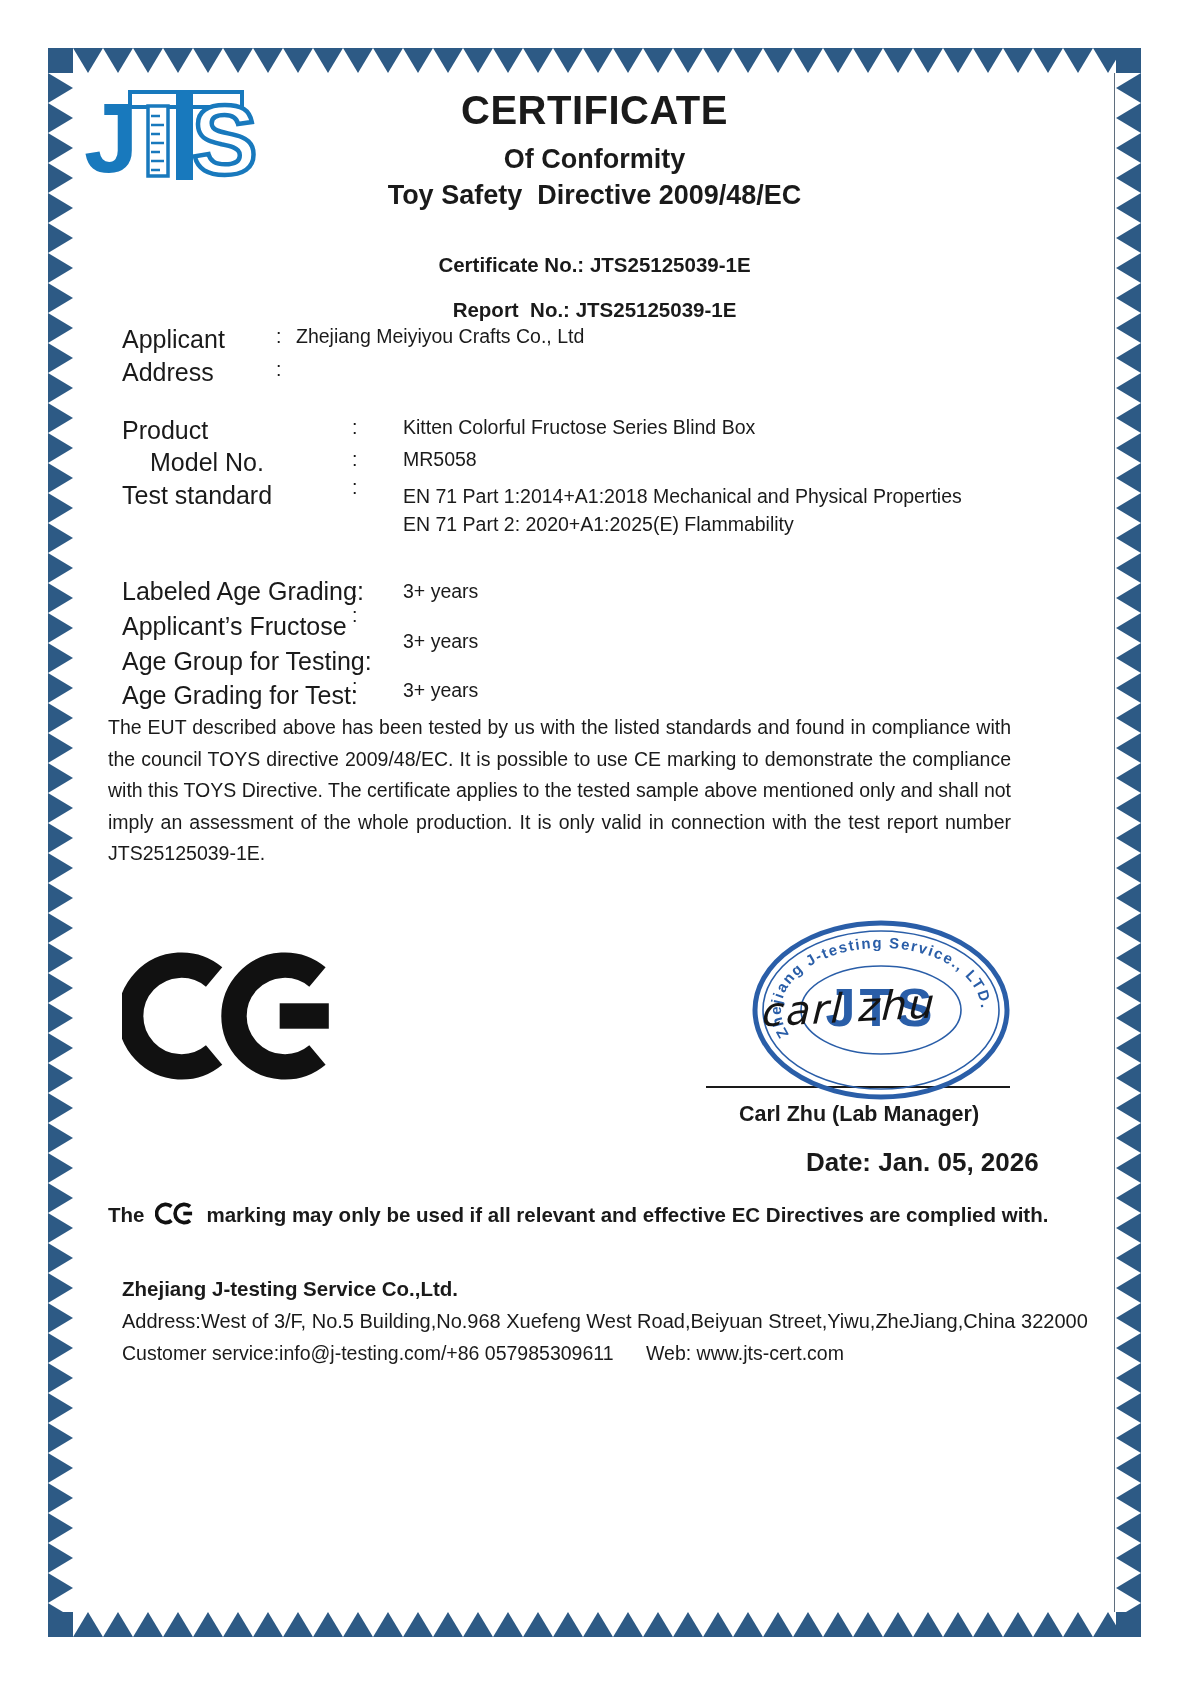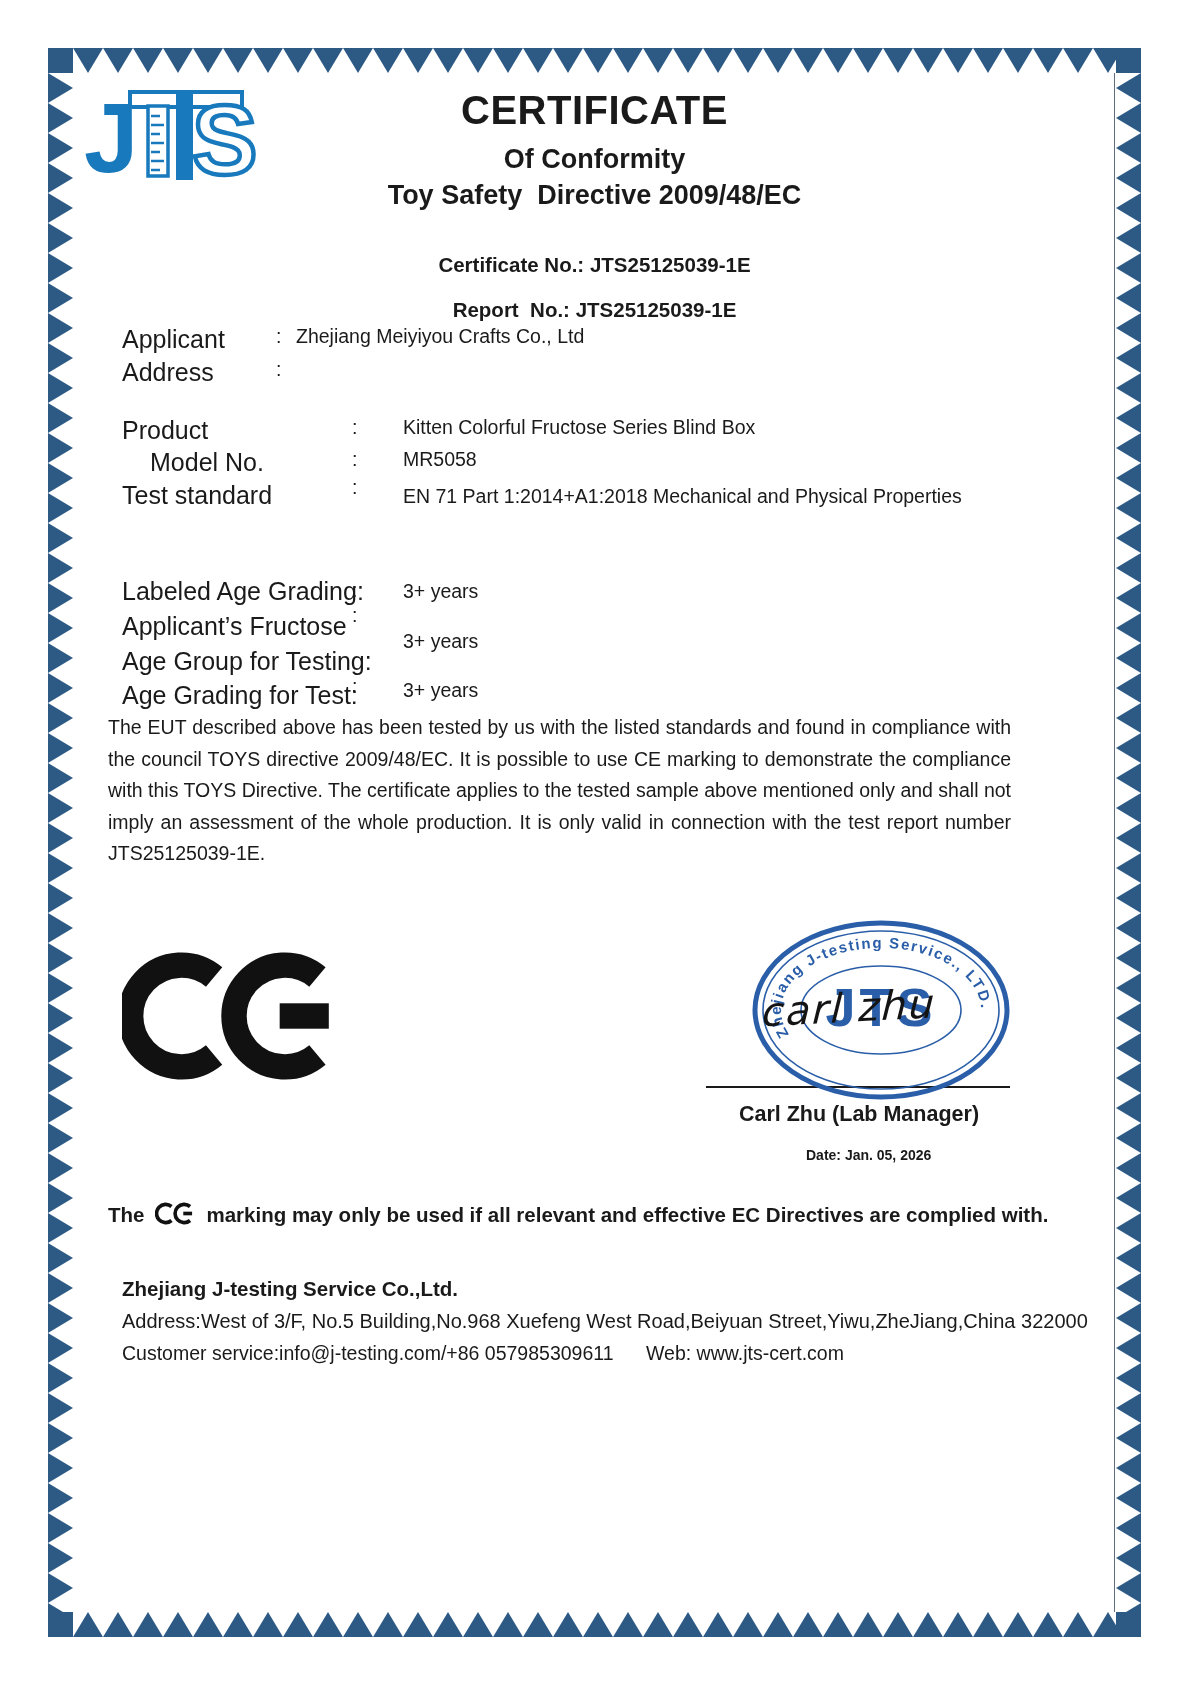--- a/index.html
+++ b/index.html
@@ -103,20 +103,21 @@
   <span class="abs colon" style="left:352px;top:416px;">:</span>
   <span class="abs row-value" style="left:403px;top:416px;">Kitten Colorful Fructose Series Blind Box</span>
 
   <span class="abs row-label" style="left:122px;top:448px;margin-left:28px;">Model No.</span>
   <span class="abs colon" style="left:352px;top:448px;">:</span>
   <span class="abs row-value" style="left:403px;top:448px;">MR5058</span>
 
   <span class="abs row-label" style="left:122px;top:481px;">Test standard</span>
   <span class="abs colon" style="left:352px;top:476px;">:</span>
   <span class="abs row-value" style="left:403px;top:485px;">EN 71 Part 1:2014+A1:2018 Mechanical and Physical Properties</span>
+  <span class="abs row-value" style="left:403px;top:513px;">EN 71 Part 2: 2020+A1:2025(E) Flammability</span>
 
   <span class="abs row-label" style="left:122px;top:577px;">Labeled Age Grading:</span>
   <span class="abs colon" style="left:352px;top:579px;">:</span>
   <span class="abs row-value" style="left:403px;top:580px;">3+ years</span>
 
   <span class="abs row-label" style="left:122px;top:612px;">Applicant’s Fructose</span>
   <span class="abs colon" style="left:352px;top:604px;">:</span>
   <span class="abs row-value" style="left:403px;top:630px;">3+ years</span>
   <span class="abs row-label" style="left:122px;top:647px;">Age Group for Testing:</span>
 
@@ -143,21 +144,21 @@
       </defs>
     <text font-family="Liberation Sans, sans-serif" font-size="15" font-weight="bold" fill="#2a5ea8" letter-spacing="1.6">
       <textPath href="#ring-path" startOffset="2">Zhejiang J-testing Service., LTD.</textPath>
     </text>
     <text x="133" y="108" text-anchor="middle" font-family="Liberation Sans, sans-serif" font-size="54" font-weight="bold" letter-spacing="4" fill="#2a5ea8">JTS</text>
   </svg>
 
   <div class="signature">carl zhu</div>
 
   <div class="abs b" style="left:698px;top:1102px;width:322px;text-align:center;font-size:21.5px;">Carl Zhu (Lab Manager)</div>
-  <div class="abs b" style="left:806px;top:1147px;font-size:14px;">Date: Jan. 05, 2026</div>
+  <div class="abs b" style="left:806px;top:1147px;font-size:26px;">Date: Jan. 05, 2026</div>
 
   <div class="ce-note">
     <span>The</span><svg width="38" height="27" viewBox="0 0 250 170">
       <path d="M108.6,39 A60,60 0 1 0 108.6,131" fill="none" stroke="#111111" stroke-width="24"></path>
       <path d="M230.6,39 A60,60 0 1 0 230.6,131" fill="none" stroke="#111111" stroke-width="24"></path>
       <rect x="186" y="73" width="58" height="24" fill="#111111"></rect>
     </svg><span>marking may only be used if all relevant and effective EC Directives are complied with.</span>
   </div>
 
   <div class="footer-line b" style="top:1277px;font-size:20.5px;">Zhejiang J-testing Service Co.,Ltd.</div>

